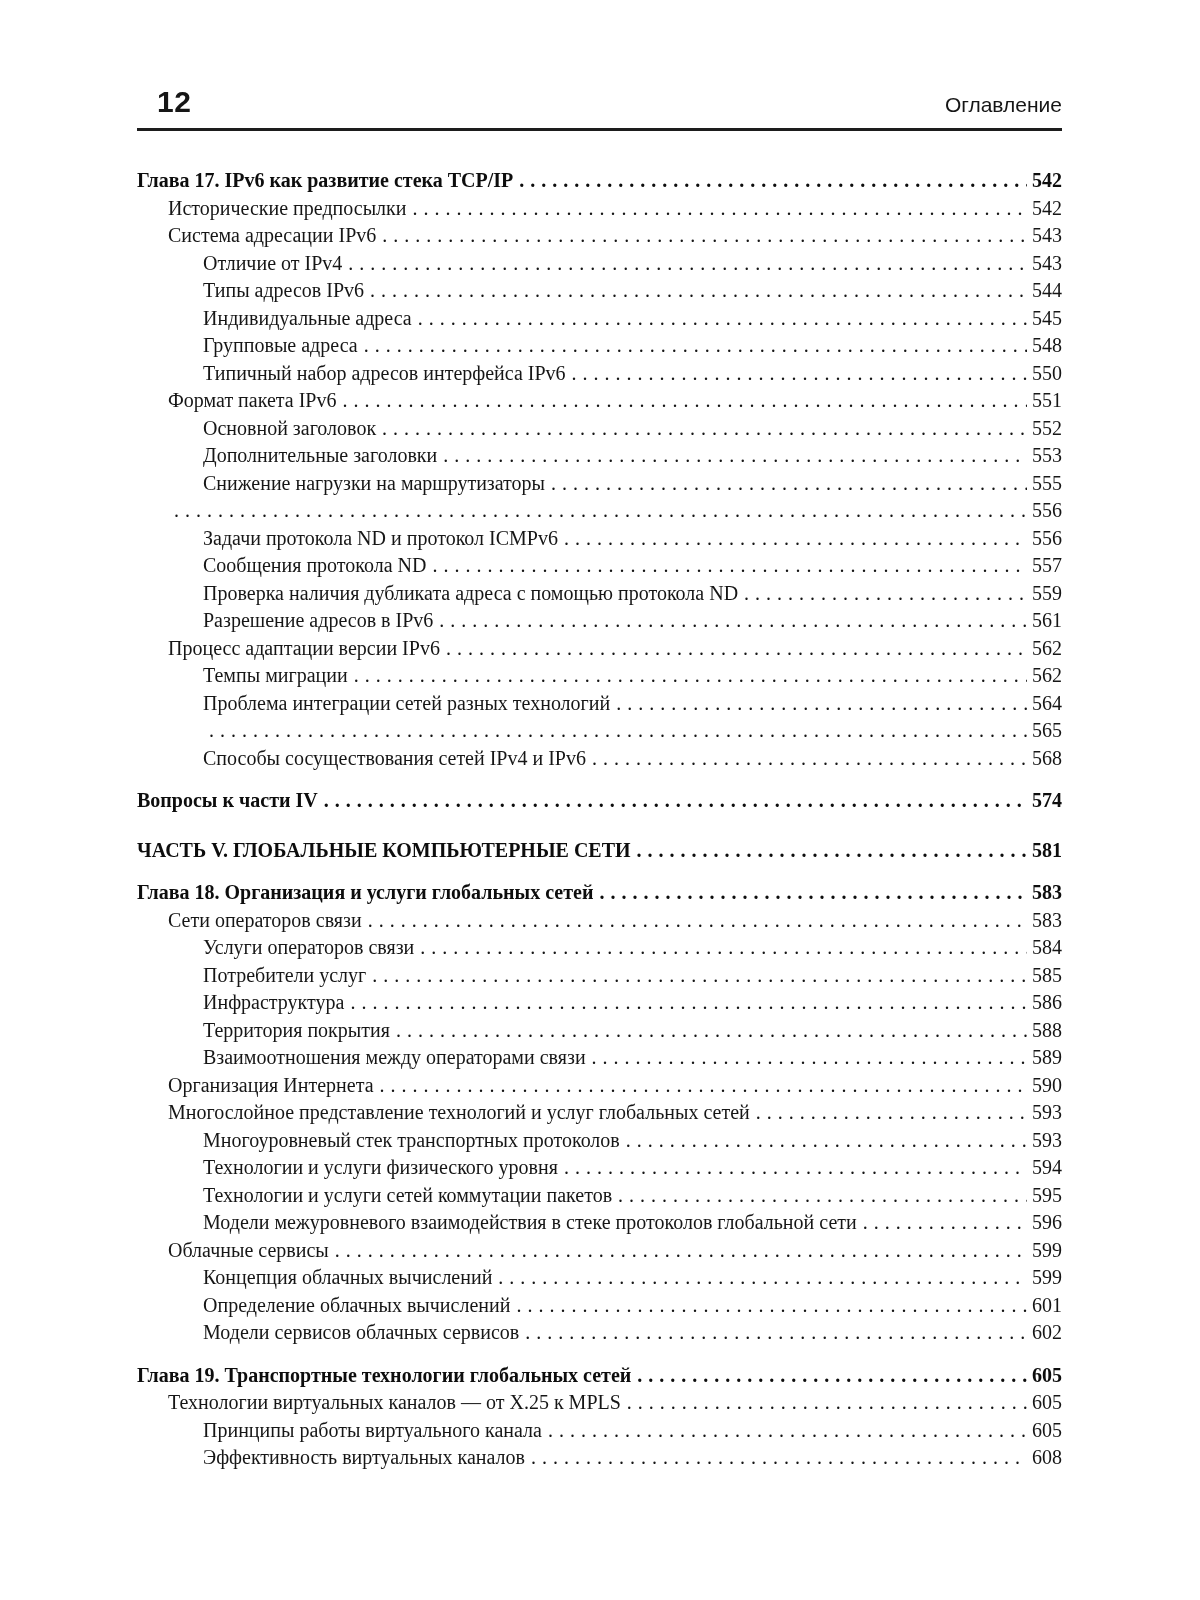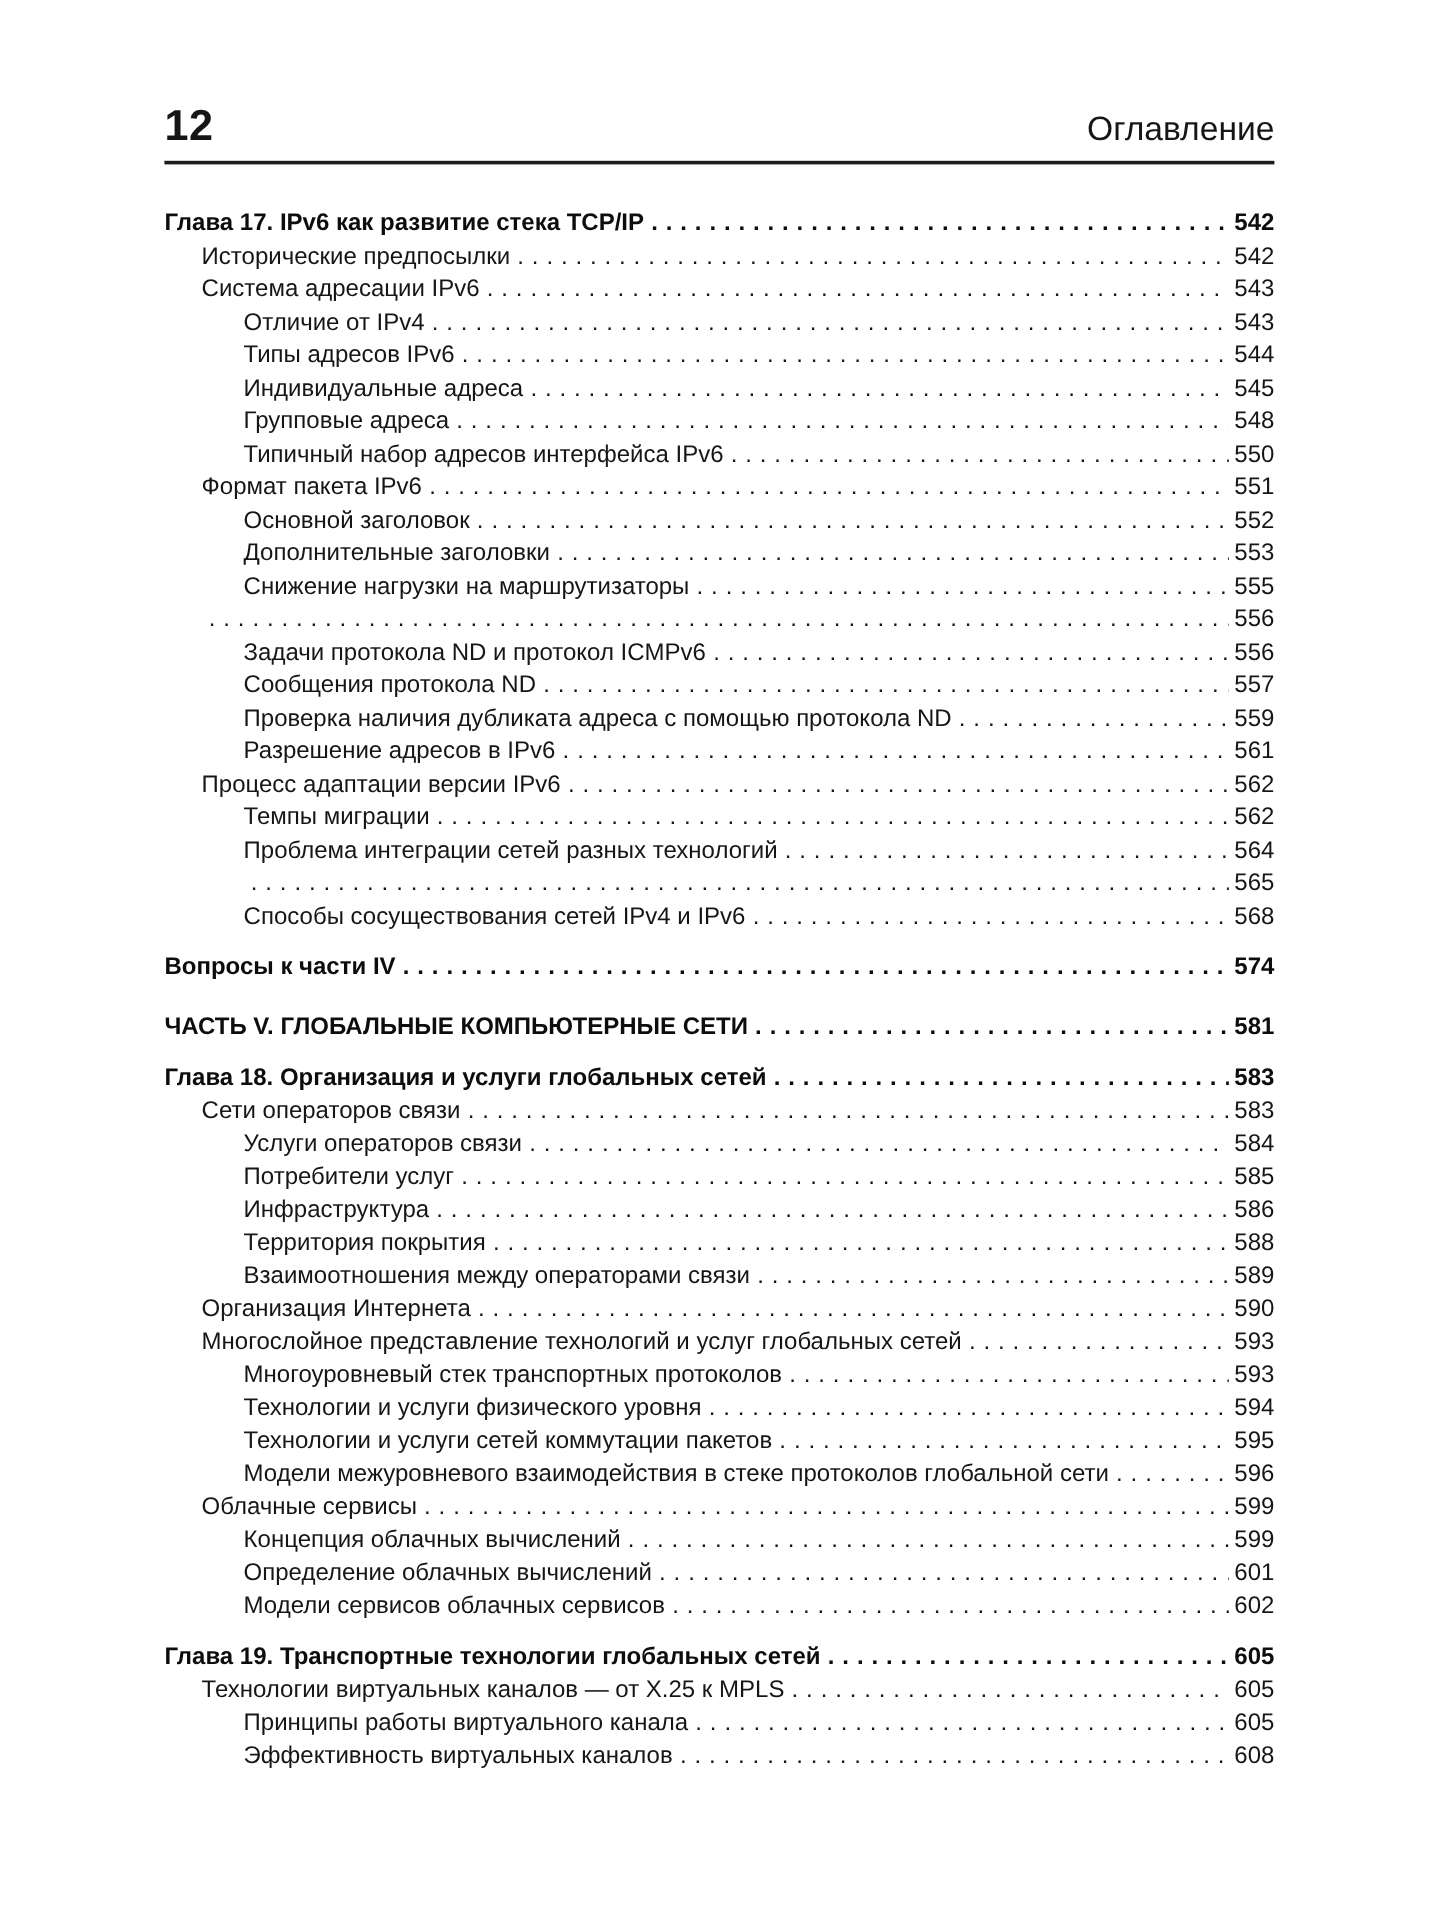--- a/index.html
+++ b/index.html
@@ -22,38 +22,40 @@
     top: 0;
     width: 925px;
   }
   .header {
     display: flex;
     justify-content: space-between;
     align-items: baseline;
     padding-top: 87px;
   }
   .folio {
-    font-size: 36px;
+    font-size: 30px;
     font-weight: 700;
     letter-spacing: 0.5px;
     line-height: 1;
+    margin-left: 20px;
   }
   .running-title {
-    font-size: 28px;
+    font-size: 21px;
     font-weight: 400;
     line-height: 1;
   }
   .header-rule {
     margin-top: 11px;
     border: 0;
     border-bottom: 3px solid #1d1d1d;
     height: 0;
   }
   .toc {
     margin-top: 36px;
+    font-family: Liberation Serif, serif;
   }
   .row {
     display: flex;
     align-items: baseline;
     font-size: 20px;
     line-height: 27.5px;
     white-space: nowrap;
   }
   .row .t {
     flex: 0 0 auto;

